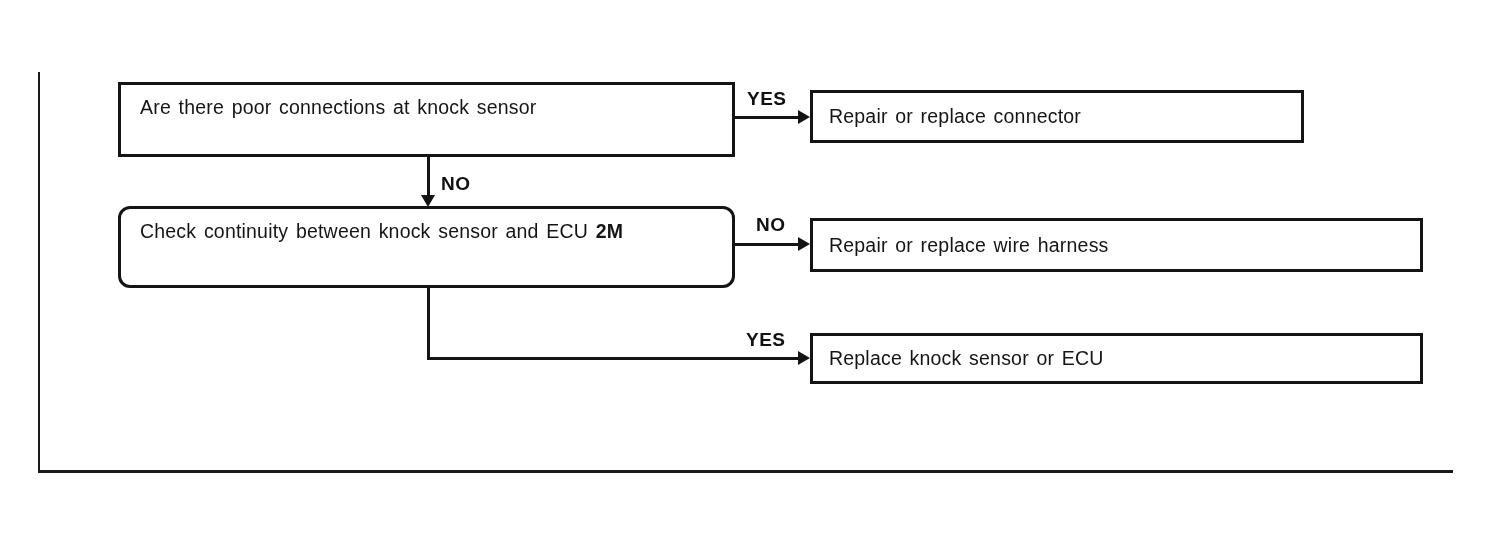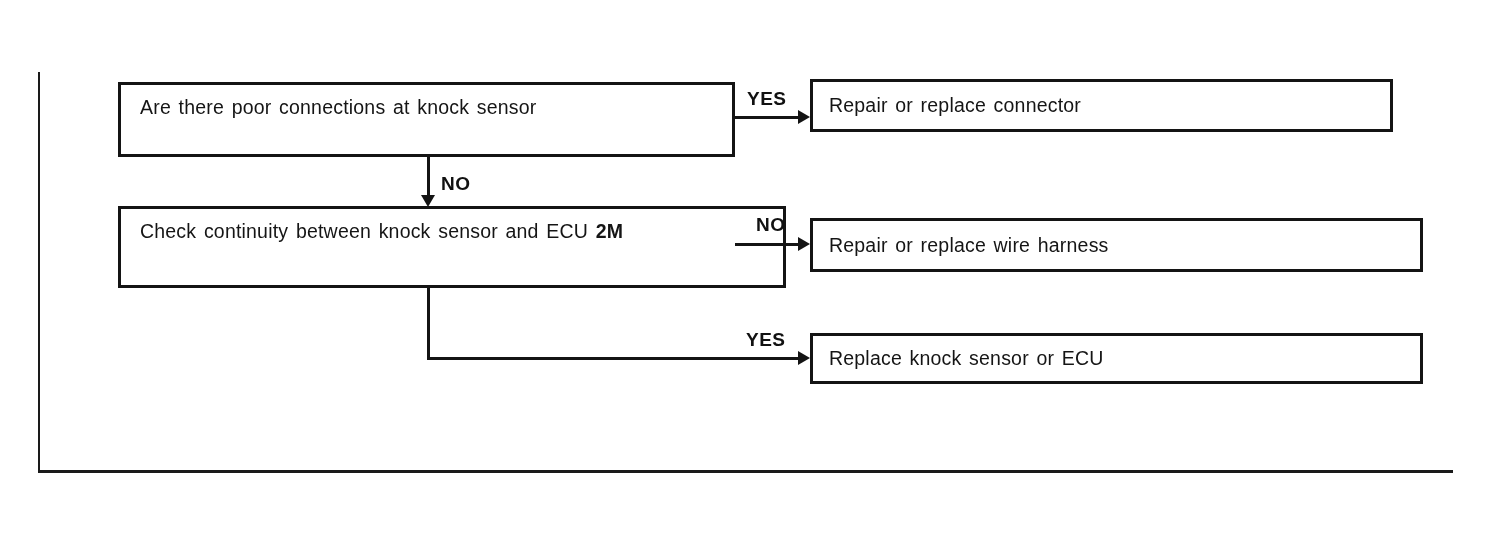--- a/index.html
+++ b/index.html
@@ -37,22 +37,22 @@
   }
   .node-q {
     padding: 9px 14px 0 19px;
   }
   .node-a {
     display: flex;
     align-items: center;
     padding: 0 14px 0 16px;
   }
   #node-q1 { left: 118px; top: 82px;  width: 617px; height: 75px; }
-  #node-q2 { left: 118px; top: 206px; width: 668px; height: 82px; }
-  #node-r1 { left: 810px; top: 79px;  width: 583px; height: 53px; }
+  #node-q2 { left: 118px; top: 206px; width: 617px; height: 82px; border-radius: 12px; }
+  #node-r1 { left: 810px; top: 90px;  width: 494px; height: 53px; }
   #node-r2 { left: 810px; top: 218px; width: 613px; height: 54px; }
   #node-r3 { left: 810px; top: 333px; width: 613px; height: 51px; }
 
   .bold { font-weight: bold; }
 
   
   .edge {
     position: absolute;
     background: #141414;
   }

